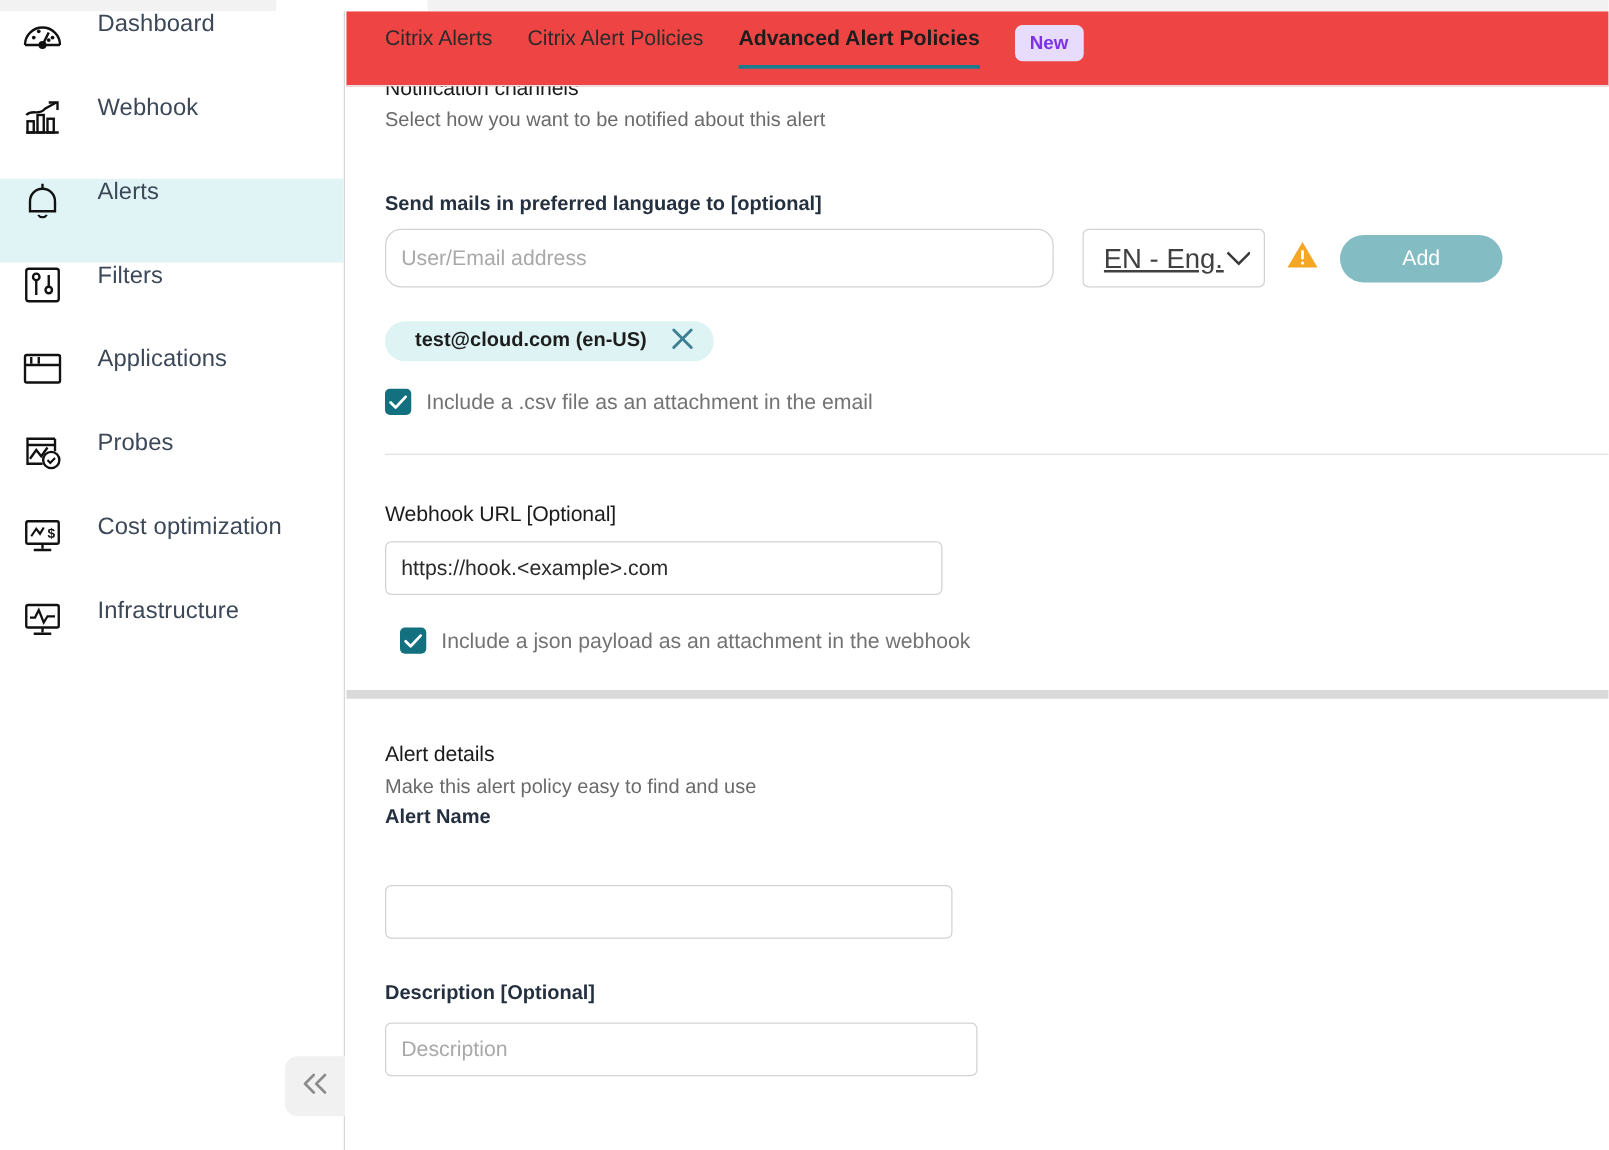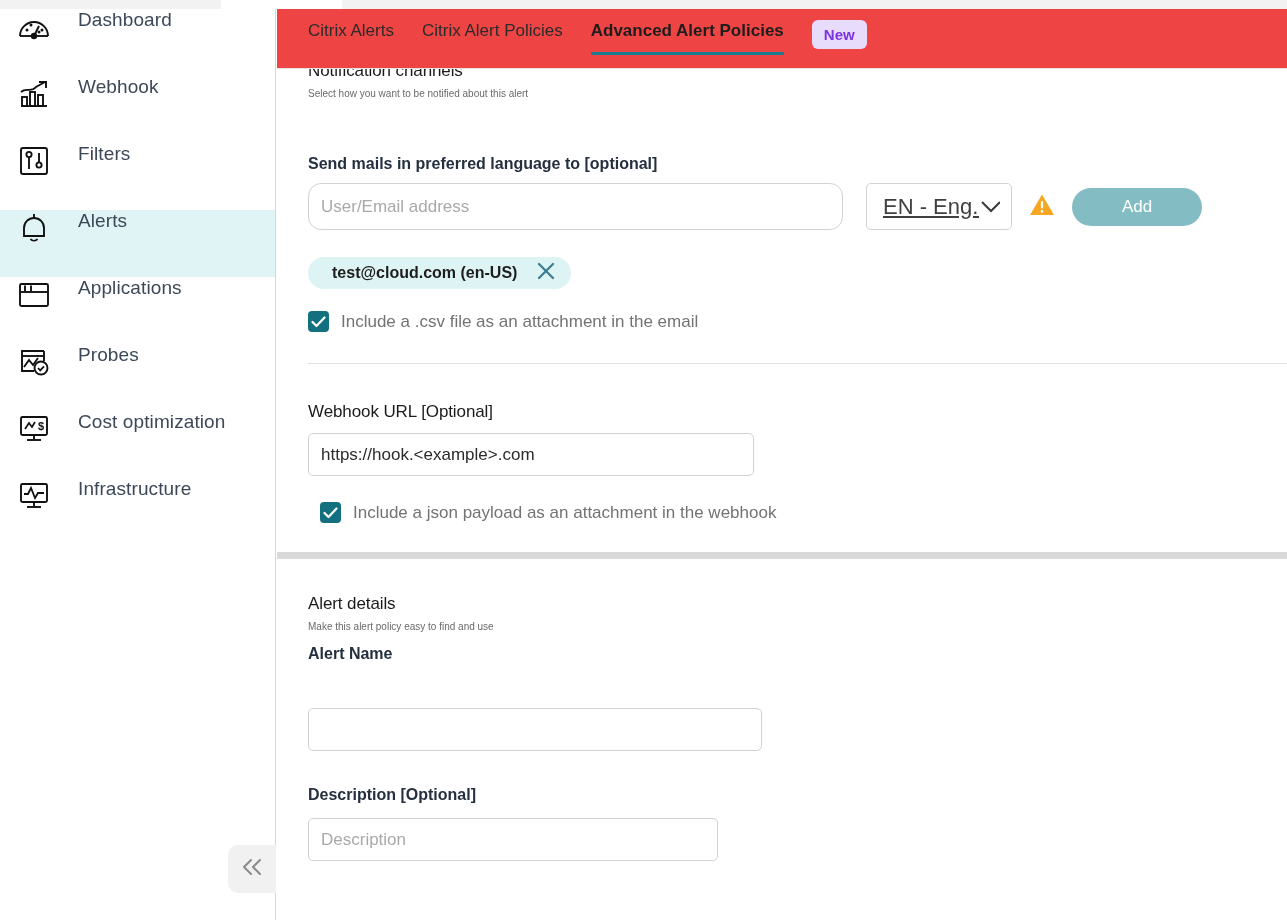--- a/index.html
+++ b/index.html
@@ -117,21 +117,21 @@
     padding-left: 31px;
   }
 
   .sec-title {
     font-size: 17px;
     font-weight: normal;
     color: #1b1b1b;
     letter-spacing: -0.1px;
   }
   .sec-sub {
-    font-size: 10px;
+    font-size: 16px;
     color: #6a6a6a;
     margin-top: 7px;
   }
   .field-label {
     font-size: 16px;
     font-weight: bold;
     color: #24303f;
   }
 
   .txt-input {
@@ -249,42 +249,42 @@
           <rect x="4" y="18" width="5" height="9"></rect>
           <rect x="12" y="13" width="5" height="14"></rect>
           <rect x="20" y="16" width="5" height="11"></rect>
           <path d="M3 13 C 8 8, 13 14, 18 8 L27 3" stroke-width="1.9"></path>
           <path d="M21 3 L28 3 L28 9"></path>
         </svg>
       </span>
       <span class="nav-label">Webhook</span>
     </div>
 
+    <div class="nav-item active">
+      <span class="nav-icon">
+        <svg width="30" height="32" viewBox="0 0 30 32" fill="none" stroke="#111" stroke-width="1.9">
+          <line x1="15" y1="2" x2="15" y2="6"></line>
+          <path d="M5 24 L5 16 A10 10 0 0 1 25 16 L25 24 Z"></path>
+          <path d="M11.5 27 A4 3.4 0 0 0 18.5 27" stroke-width="1.7"></path>
+        </svg>
+      </span>
+      <span class="nav-label">Alerts</span>
+    </div>
+
     <div class="nav-item">
       <span class="nav-icon">
         <svg width="30" height="30" viewBox="0 0 30 30" fill="none" stroke="#111" stroke-width="1.9">
           <rect x="2" y="2" width="26" height="26" rx="2"></rect>
           <line x1="10" y1="11" x2="10" y2="23"></line>
           <circle cx="10" cy="8.5" r="2.6"></circle>
           <line x1="20" y1="7" x2="20" y2="16"></line>
           <circle cx="20" cy="19" r="2.6"></circle>
         </svg>
       </span>
       <span class="nav-label">Filters</span>
-    </div>
-
-    <div class="nav-item active">
-      <span class="nav-icon">
-        <svg width="30" height="32" viewBox="0 0 30 32" fill="none" stroke="#111" stroke-width="1.9">
-          <line x1="15" y1="2" x2="15" y2="6"></line>
-          <path d="M5 24 L5 16 A10 10 0 0 1 25 16 L25 24 Z"></path>
-          <path d="M11.5 27 A4 3.4 0 0 0 18.5 27" stroke-width="1.7"></path>
-        </svg>
-      </span>
-      <span class="nav-label">Alerts</span>
     </div>
 
     <div class="nav-item">
       <span class="nav-icon">
         <svg width="32" height="28" viewBox="0 0 32 28" fill="none" stroke="#111" stroke-width="1.9">
           <rect x="2" y="3" width="28" height="22" rx="1.5"></rect>
           <line x1="2" y1="11" x2="30" y2="11"></line>
           <line x1="7" y1="4.5" x2="7" y2="10"></line>
           <line x1="13" y1="4.5" x2="13" y2="10"></line>
         </svg>
@@ -419,21 +419,21 @@
         <div class="sec-title">Alert details</div>
         <div class="sec-sub">Make this alert policy easy to find and use</div>
       </div>
 
       <div class="field-label" style="position:absolute; top:636px; left:31px;">Alert Name</div>
 
       <input class="txt-input" style="position: absolute; top: 699px; left: 31px; width: 454px; height: 43px;" type="text" placeholder="">
 
       <div class="field-label" style="position:absolute; top:777px; left:31px;">Description [Optional]</div>
 
-      <input class="txt-input" style="position: absolute; top: 809px; left: 31px; width: 410px; height: 43px;" type="text" placeholder="Description">
+      <input class="txt-input" style="position: absolute; top: 809px; left: 31px; width: 474px; height: 43px;" type="text" placeholder="Description">
     </div>
 
     <div class="tabbar">
       <div class="tab">Citrix Alerts</div>
       <div class="tab">Citrix Alert Policies</div>
       <div class="tab active">Advanced Alert Policies</div>
       <div class="badge-new">New</div>
     </div>
 
   </section>

